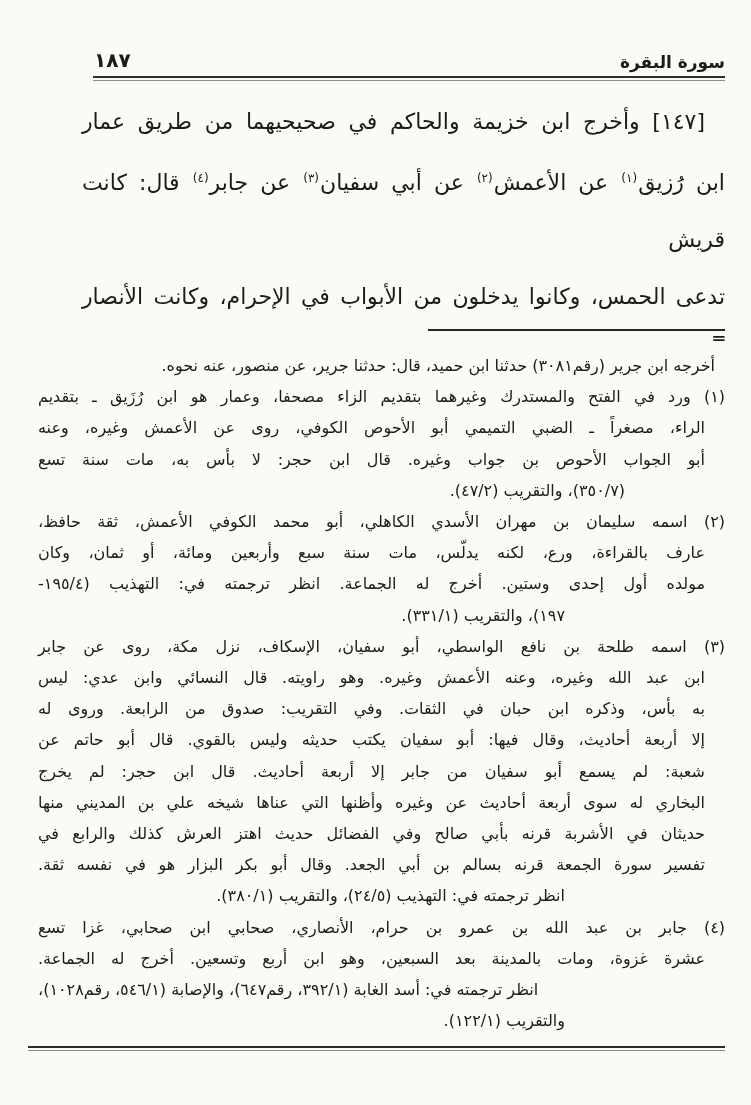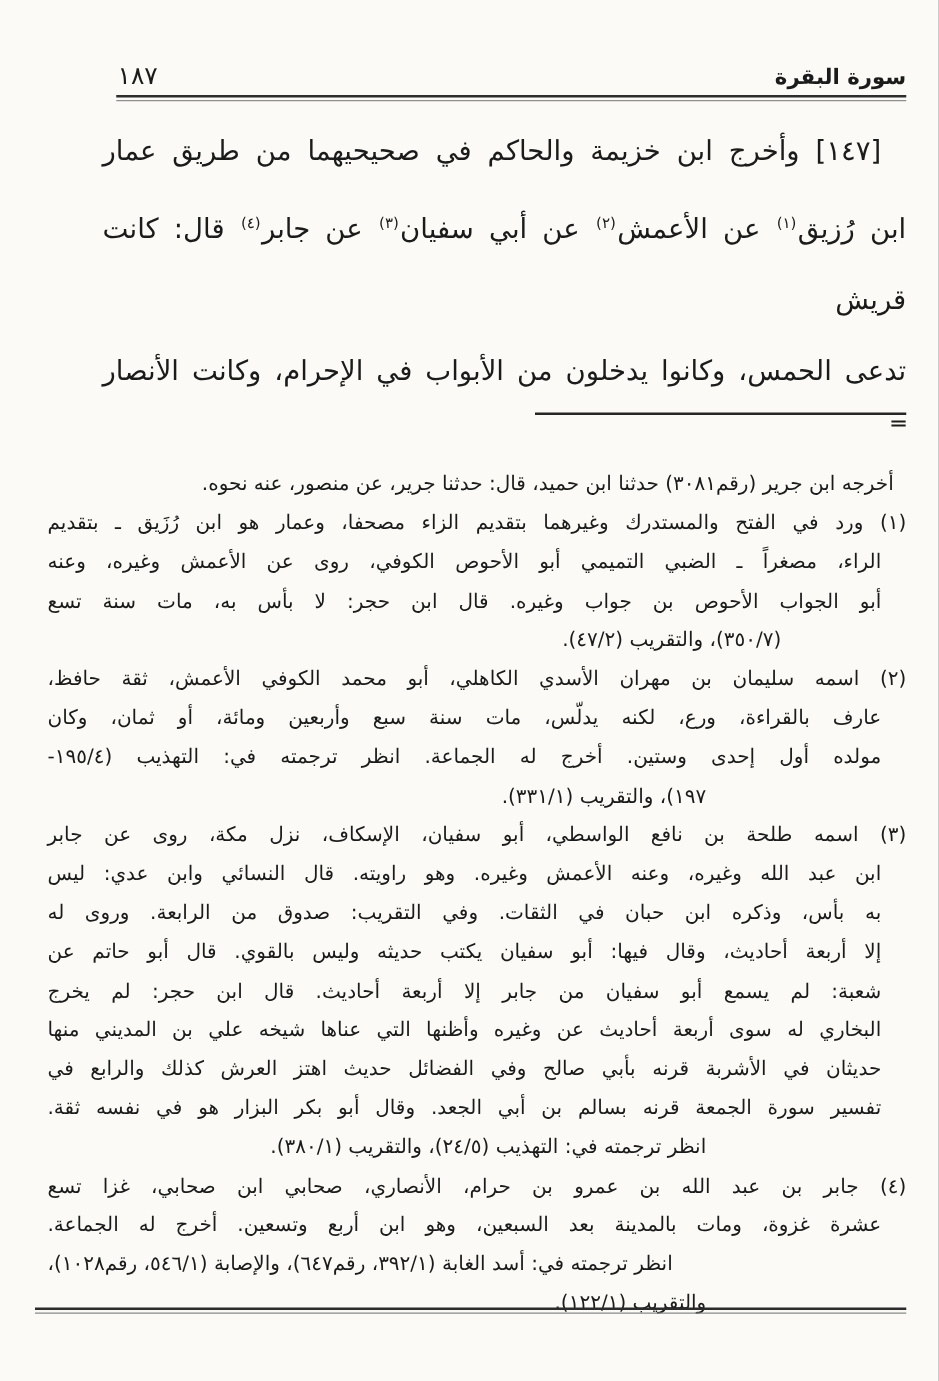--- a/index.html
+++ b/index.html
@@ -5,36 +5,36 @@
   html,body{margin:0;padding:0;background:#888;}
   .page{
     position:relative;width:751px;height:1105px;margin:0 auto;
     background:#fbfaf6;color:#1b1b1b;overflow:hidden;
     font-family:"DejaVu Sans",sans-serif;direction:rtl;
   }
   .inner{padding:40px 26px 0 38px;}
   
   .hdr{display:flex;justify-content:space-between;align-items:flex-end;padding-left:56px;height:32px;}
   .title{font-size:17px;font-weight:bold;}
-  .pnum{font-size:20px;font-weight:normal;letter-spacing:2px;}
+  .pnum{font-size:20px;font-weight:bold;letter-spacing:2px;}
   .hrule{margin-left:55px;margin-top:4px;height:2px;border-top:2px solid #2d2d2d;border-bottom:1px solid #8e8e8e;}
   
   .bodytext{padding-top:12px;font-size:22px;line-height:57px;margin-left:44px;}
   .bline{text-align:justify;text-align-last:justify;}
   .bline.first{padding-right:20px;}
   .fnref{font-size:12px;vertical-align:8px;margin:0 1px;letter-spacing:0;}
   
   .fnsep{width:297px;margin:4px 0 0 auto;border-top:2.5px solid #262626;}
   .contmark{text-align:right;padding-left:53px;font-size:14px;font-weight:bold;line-height:15px;direction:ltr;}
   .contmark span{display:inline-block;transform:scaleX(1.3);}
   
   .fns{font-size:16px;line-height:31.2px;padding-top:4px;}
   .fl{text-align:justify;text-align-last:justify;}
   .fc{padding-right:20px;text-align:justify;text-align-last:justify;}
-  .fc0{padding-right:10px;text-align:right;margin-top:20px;}
+  .fc0{padding-right:10px;text-align:right;}
   .cite1{padding-right:100px;text-align:right;}
   .cite{padding-right:160px;text-align:right;}
   .citelong{padding-right:118px;text-align:left;white-space:nowrap;}
   
   .brule{position:absolute;left:28px;right:26px;bottom:54px;height:2px;border-top:2px solid #2b2b2b;border-bottom:1px solid #8a8a8a;}
 </style>
 </head>
 <body>
 
 <div class="page">

